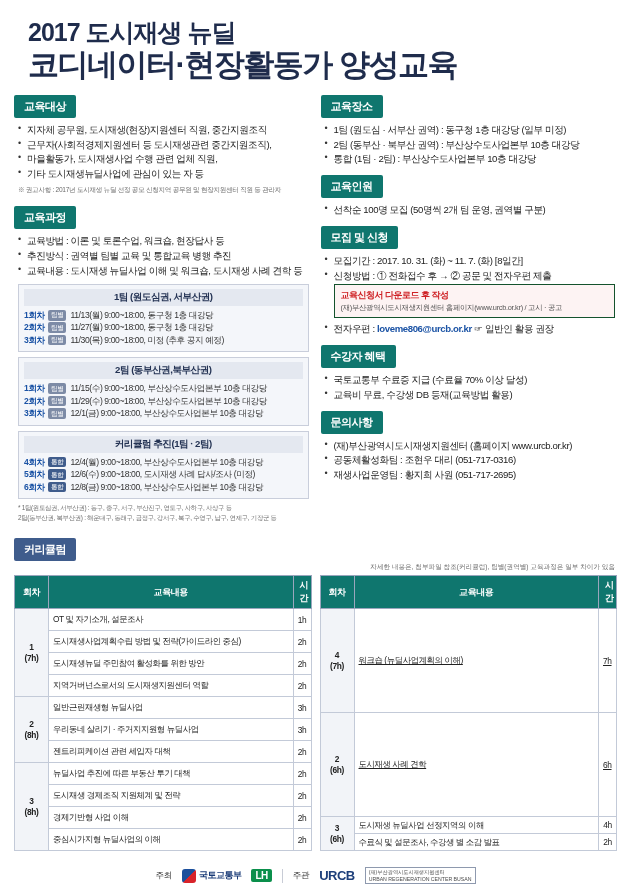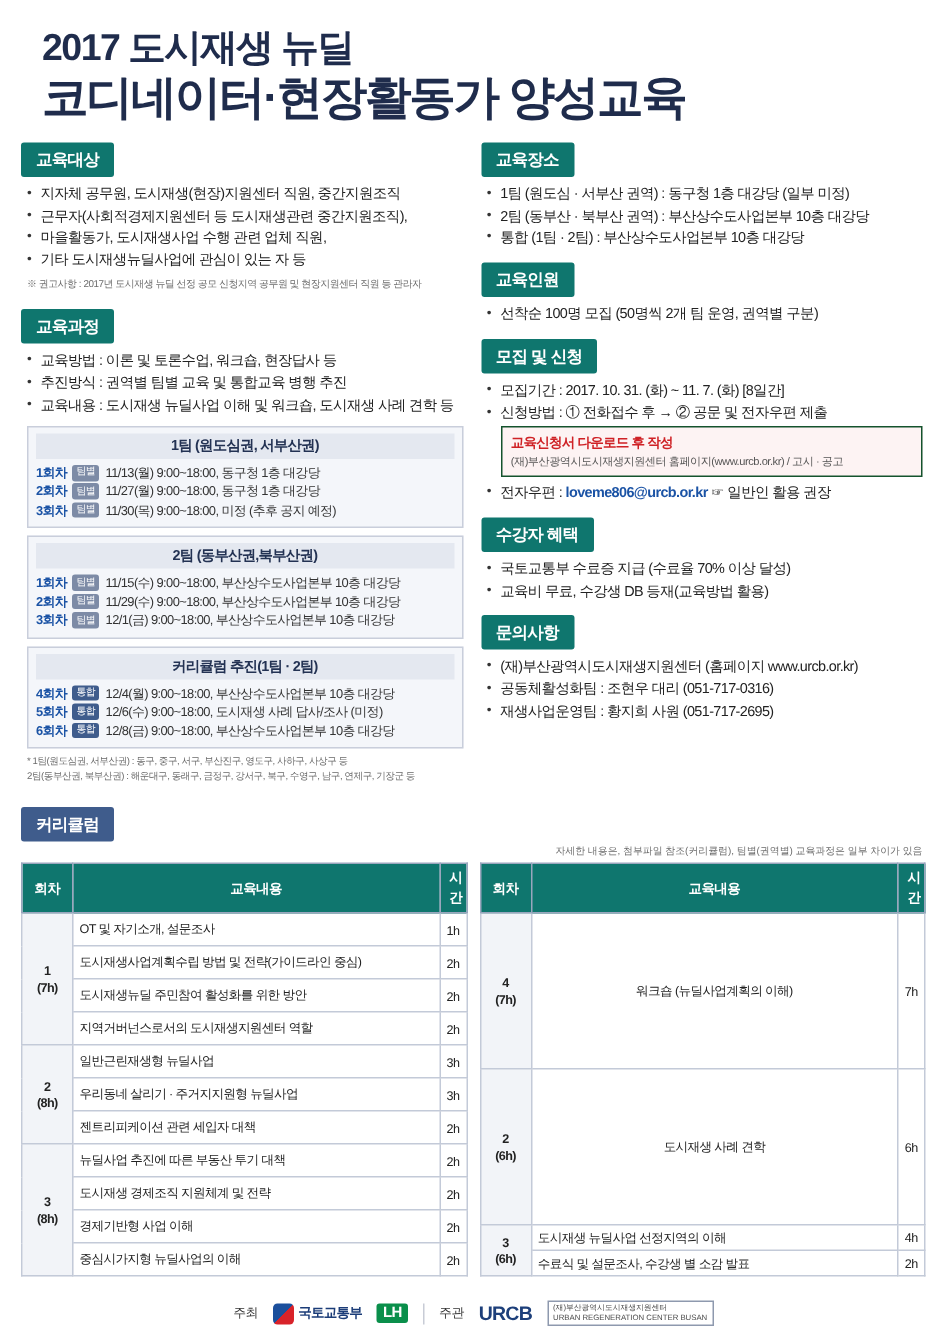--- a/index.html
+++ b/index.html
@@ -92,21 +92,21 @@
     border:1px solid #9aa6bd; padding:3px 6px; letter-spacing:-0.4px;
   }
   table.cur td {
     border:1px solid #c3cad8; font-size:8.4px; padding:2.5px 4px;
     letter-spacing:-0.4px; color:#222;
   }
   td.cidx { text-align:center; font-weight:bold; background:#f2f4f8; font-size:9px; line-height:1.25; }
   td.ctime { text-align:center; width:34px; }
   th.wid-idx { width:34px; }
   th.wid-time { width:18px; }
-  td.mid { text-align:center; vertical-align:middle; }
+  td.mid { text-align:left; vertical-align:middle;text-decoration:underline; }
 
   
   .footer {
     position:absolute; bottom:8px; left:0; width:631px;
     display:flex; align-items:center; justify-content:center; gap:10px;
   }
   .flabel { font-size:8.6px; color:#333; letter-spacing:-0.4px; }
   .logo-moli { display:flex; align-items:center; gap:3px; }
   .moli-mark {
     width:14px; height:14px; border-radius:3px;

